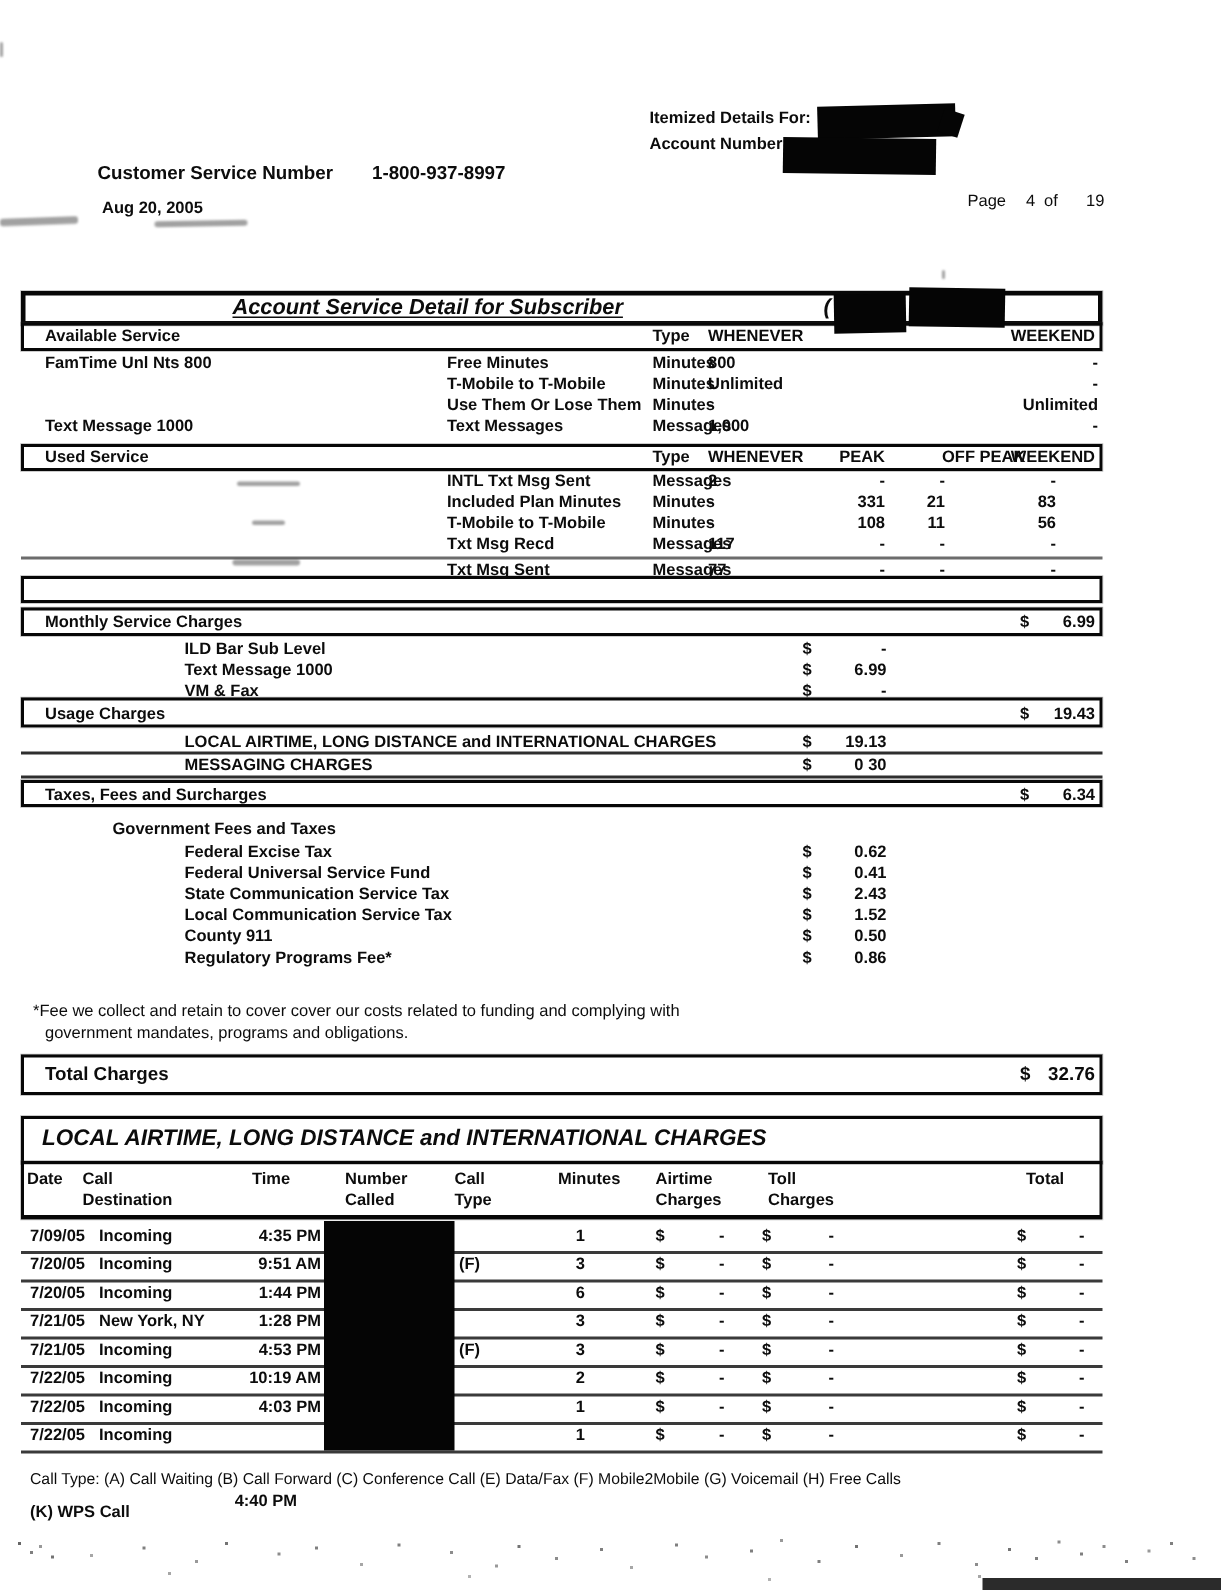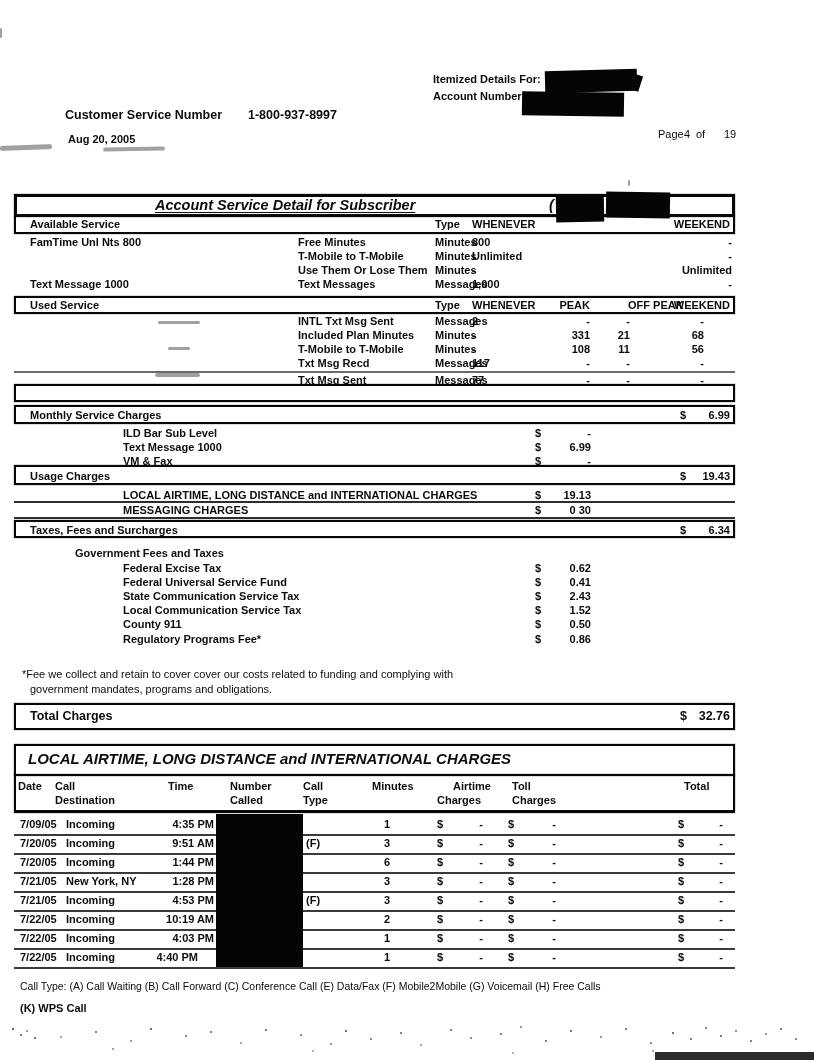--- a/index.html
+++ b/index.html
@@ -77,21 +77,21 @@
   <span class="t" style="left:433px;top:73px;">Itemized Details For:</span>
   <span class="t" style="left:433px;top:90px;">Account Number:</span>
   <div class="redact" style="left:545px;top:70px;width:92px;height:22px;transform:rotate(-1.5deg);"></div>
   <div class="redact" style="left:627px;top:74px;width:14px;height:16px;transform:rotate(18deg);"></div>
   <div class="redact" style="left:522px;top:92px;width:102px;height:24px;transform:rotate(0.8deg);"></div>
 
   <span class="t fs13" style="left:65px;top:109px;">Customer Service Number</span>
   <span class="t fs13" style="left:248px;top:109px;">1-800-937-8997</span>
   <span class="t" style="left:68px;top:133px;">Aug 20, 2005</span>
 
-  <span class="t n" style="left:640px;top:128px;padding-left:18px;">Page</span>
+  <span class="t n" style="left:627px;top:128px;padding-left:18px;">Page</span>
   <span class="t n" style="left:684px;top:128px;">4</span>
   <span class="t n" style="left:696px;top:128px;">of</span>
   <span class="t n" style="left:724px;top:128px;text-align:center;">19</span>
 
   <div class="smudge" style="left:0;top:145px;width:52px;height:5px;transform:rotate(-2deg);"></div>
   <div class="smudge" style="left:103px;top:147px;width:62px;height:4px;transform:rotate(-1deg);"></div>
   <div class="smudge" style="left:158px;top:321px;width:42px;height:3px;"></div>
   <div class="smudge" style="left:168px;top:347px;width:22px;height:3px;"></div>
   <div class="smudge" style="left:155px;top:373px;width:45px;height:4px;"></div>
   <div class="smudge" style="left:0;top:28px;width:2px;height:10px;"></div>
@@ -160,21 +160,21 @@
     <span class="t x-peak">-</span>
     <span class="t x-off">-</span>
     <span class="t x-wkd">-</span>
   </div>
   <div class="row" style="top:329px;">
     <span class="t x-desc">Included Plan Minutes</span>
     <span class="t x-type">Minutes</span>
     <span class="t x-when">-</span>
     <span class="t x-peak">331</span>
     <span class="t x-off">21</span>
-    <span class="t x-wkd">68</span>
+    <span class="t x-wkd">83</span>
   </div>
   <div class="row" style="top:343px;">
     <span class="t x-desc">T-Mobile to T-Mobile</span>
     <span class="t x-type">Minutes</span>
     <span class="t x-when">-</span>
     <span class="t x-peak">108</span>
     <span class="t x-off">11</span>
     <span class="t x-wkd">56</span>
   </div>
   <div class="row" style="top:357px;">
@@ -288,21 +288,21 @@
   <span class="t it fs15" style="left:28px;top:752px;">LOCAL AIRTIME, LONG DISTANCE and INTERNATIONAL CHARGES</span>
 
   <div class="box" style="top:774px;height:39px;border-bottom-width:3.5px;"></div>
   <div class="row" style="top:780px;">
     <span class="t" style="left:18px;">Date</span>
     <span class="t" style="left:55px;">Call</span>
     <span class="t" style="left:168px;">Time</span>
     <span class="t" style="left:230px;">Number</span>
     <span class="t" style="left:303px;">Call</span>
     <span class="t" style="left:372px;">Minutes</span>
-    <span class="t" style="left:437px;margin-left:16px;">Airtime</span>
+    <span class="t" style="left:437px;">Airtime</span>
     <span class="t" style="left:512px;">Toll</span>
     <span class="t" style="left:684px;">Total</span>
   </div>
   <div class="row" style="top:794px;">
     <span class="t" style="left:55px;">Destination</span>
     <span class="t" style="left:230px;">Called</span>
     <span class="t" style="left:303px;">Type</span>
     <span class="t" style="left:437px;">Charges</span>
     <span class="t" style="left:512px;">Charges</span>
   </div>
@@ -394,21 +394,21 @@
     <span class="t" style="left:423px;">$</span>
     <span class="t ra" style="left:443px;width:26px;">-</span>
     <span class="t" style="left:494px;">$</span>
     <span class="t ra" style="left:516px;width:26px;">-</span>
     <span class="t" style="left:664px;">$</span>
     <span class="t ra" style="left:683px;width:26px;">-</span>
   </div>
   <div class="callrow" style="top:948px;">
     <span class="t" style="left:6px;">7/22/05</span>
     <span class="t" style="left:52px;">Incoming</span>
-    <span class="t ra" style="left:120px;width:64px;">4:40 PM</span>
+    <span class="t ra" style="left:120px;width:64px;margin-top:44px;">4:40 PM</span>
     <span class="t" style="left:292px;"></span>
     <span class="t ra" style="left:331px;width:45px;">1</span>
     <span class="t" style="left:423px;">$</span>
     <span class="t ra" style="left:443px;width:26px;">-</span>
     <span class="t" style="left:494px;">$</span>
     <span class="t ra" style="left:516px;width:26px;">-</span>
     <span class="t" style="left:664px;">$</span>
     <span class="t ra" style="left:683px;width:26px;">-</span>
   </div>
 

